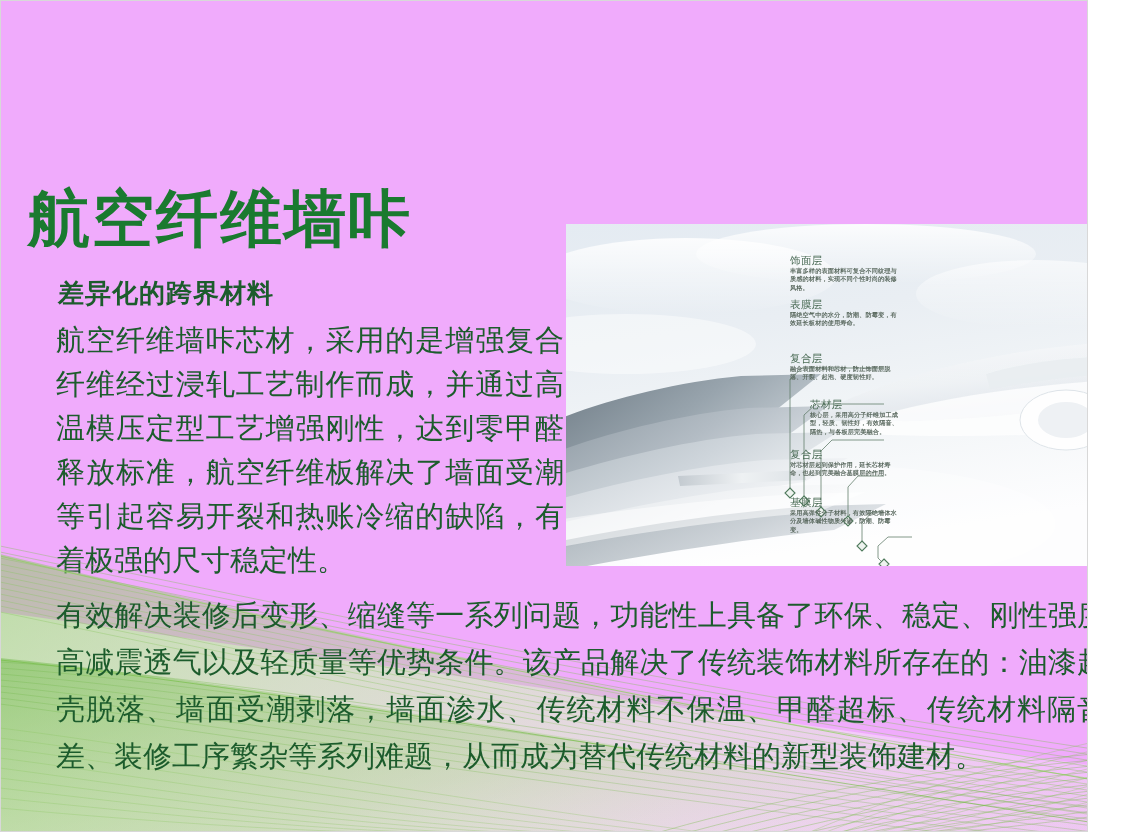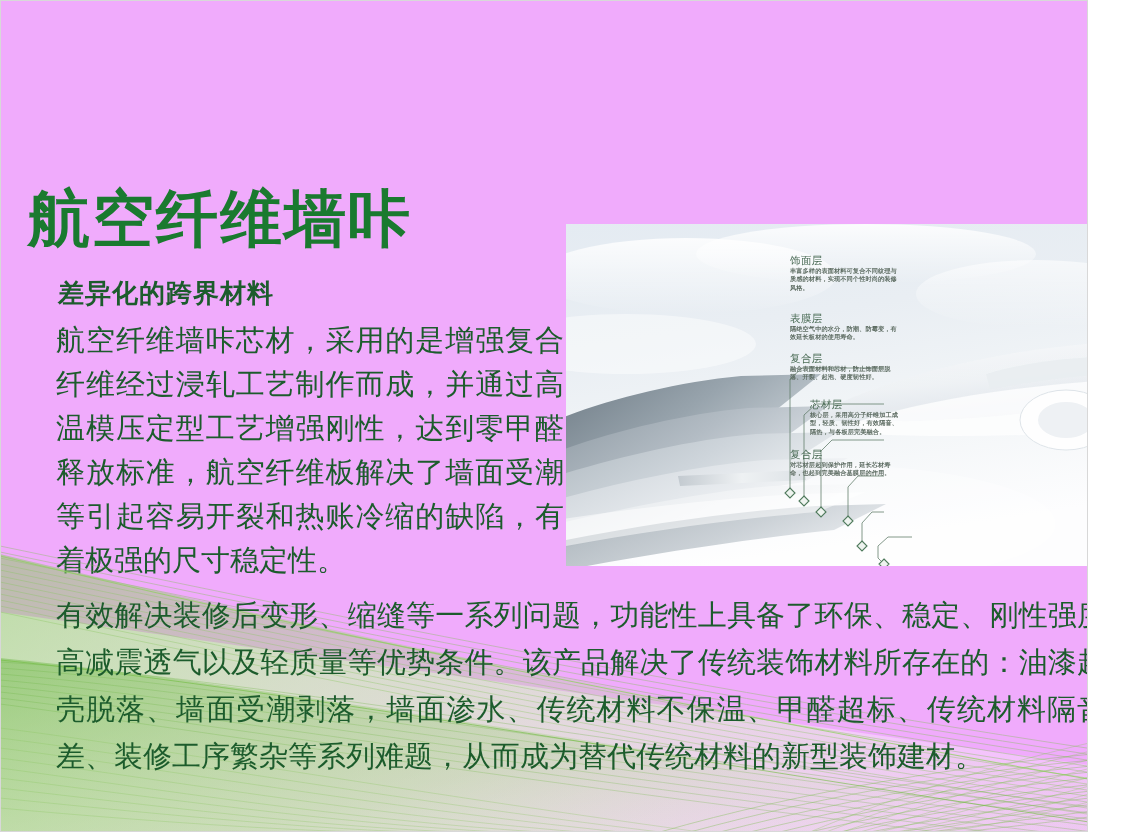--- a/index.html
+++ b/index.html
@@ -207,35 +207,39 @@
         <path d="M282 292 l5 5 l-5 5 l-5 -5 Z"></path>
         <path d="M296 317 l5 5 l-5 5 l-5 -5 Z"></path>
         <path d="M318 335 l5 5 l-5 5 l-5 -5 Z"></path>
       </g>
     </svg>
 
     <div class="callout" style="left:224px; top:30px;">
       <div class="ct">饰面层</div>
       <div class="cd">丰富多样的表面材料可复合不同纹理与质感的材料，实现不同个性时尚的装修风格。</div>
     </div>
-    <div class="callout" style="left:224px; top:88px;">
+    <div class="callout" style="left:224px; top:74px;">
       <div class="ct">表膜层</div>
       <div class="cd">隔绝空气中的水分，防潮、防霉变，有效延长板材的使用寿命。</div>
     </div>
     <div class="callout" style="left:224px; top:128px;">
       <div class="ct">复合层</div>
       <div class="cd">融合表面材料和芯材，防止饰面层脱落、开裂、起泡、硬度韧性好。</div>
     </div>
     <div class="callout" style="left:224px; top:174px;padding-left:20px;">
       <div class="ct">芯材层</div>
       <div class="cd">核心层，采用高分子纤维加工成型，轻质、韧性好，有效隔音、隔热，与各板层完美融合。</div>
     </div>
     <div class="callout" style="left:224px; top:224px;">
       <div class="ct">复合层</div>
       <div class="cd">对芯材层起到保护作用，延长芯材寿命，也起到完美融合基膜层的作用。</div>
+    </div>
+    <div class="callout" style="left:224px; top:272px;">
+      <div class="ct">基膜层</div>
+      <div class="cd">采用高弹性分子材料，有效隔绝墙体水分及墙体碱性物质外渗，防潮、防霉变。</div>
     </div>
   </div>
 
   <div class="deco-layer">
     <svg viewBox="0 0 1140 290" xmlns="http://www.w3.org/2000/svg" preserveAspectRatio="none">
       <defs>
         <linearGradient id="band1" x1="0" y1="0" x2="1" y2="0.5">
           <stop offset="0%" stop-color="#8fc96a" stop-opacity="0.55"></stop>
           <stop offset="45%" stop-color="#a8d487" stop-opacity="0.35"></stop>
           <stop offset="100%" stop-color="#cfe7b8" stop-opacity="0.12"></stop>

